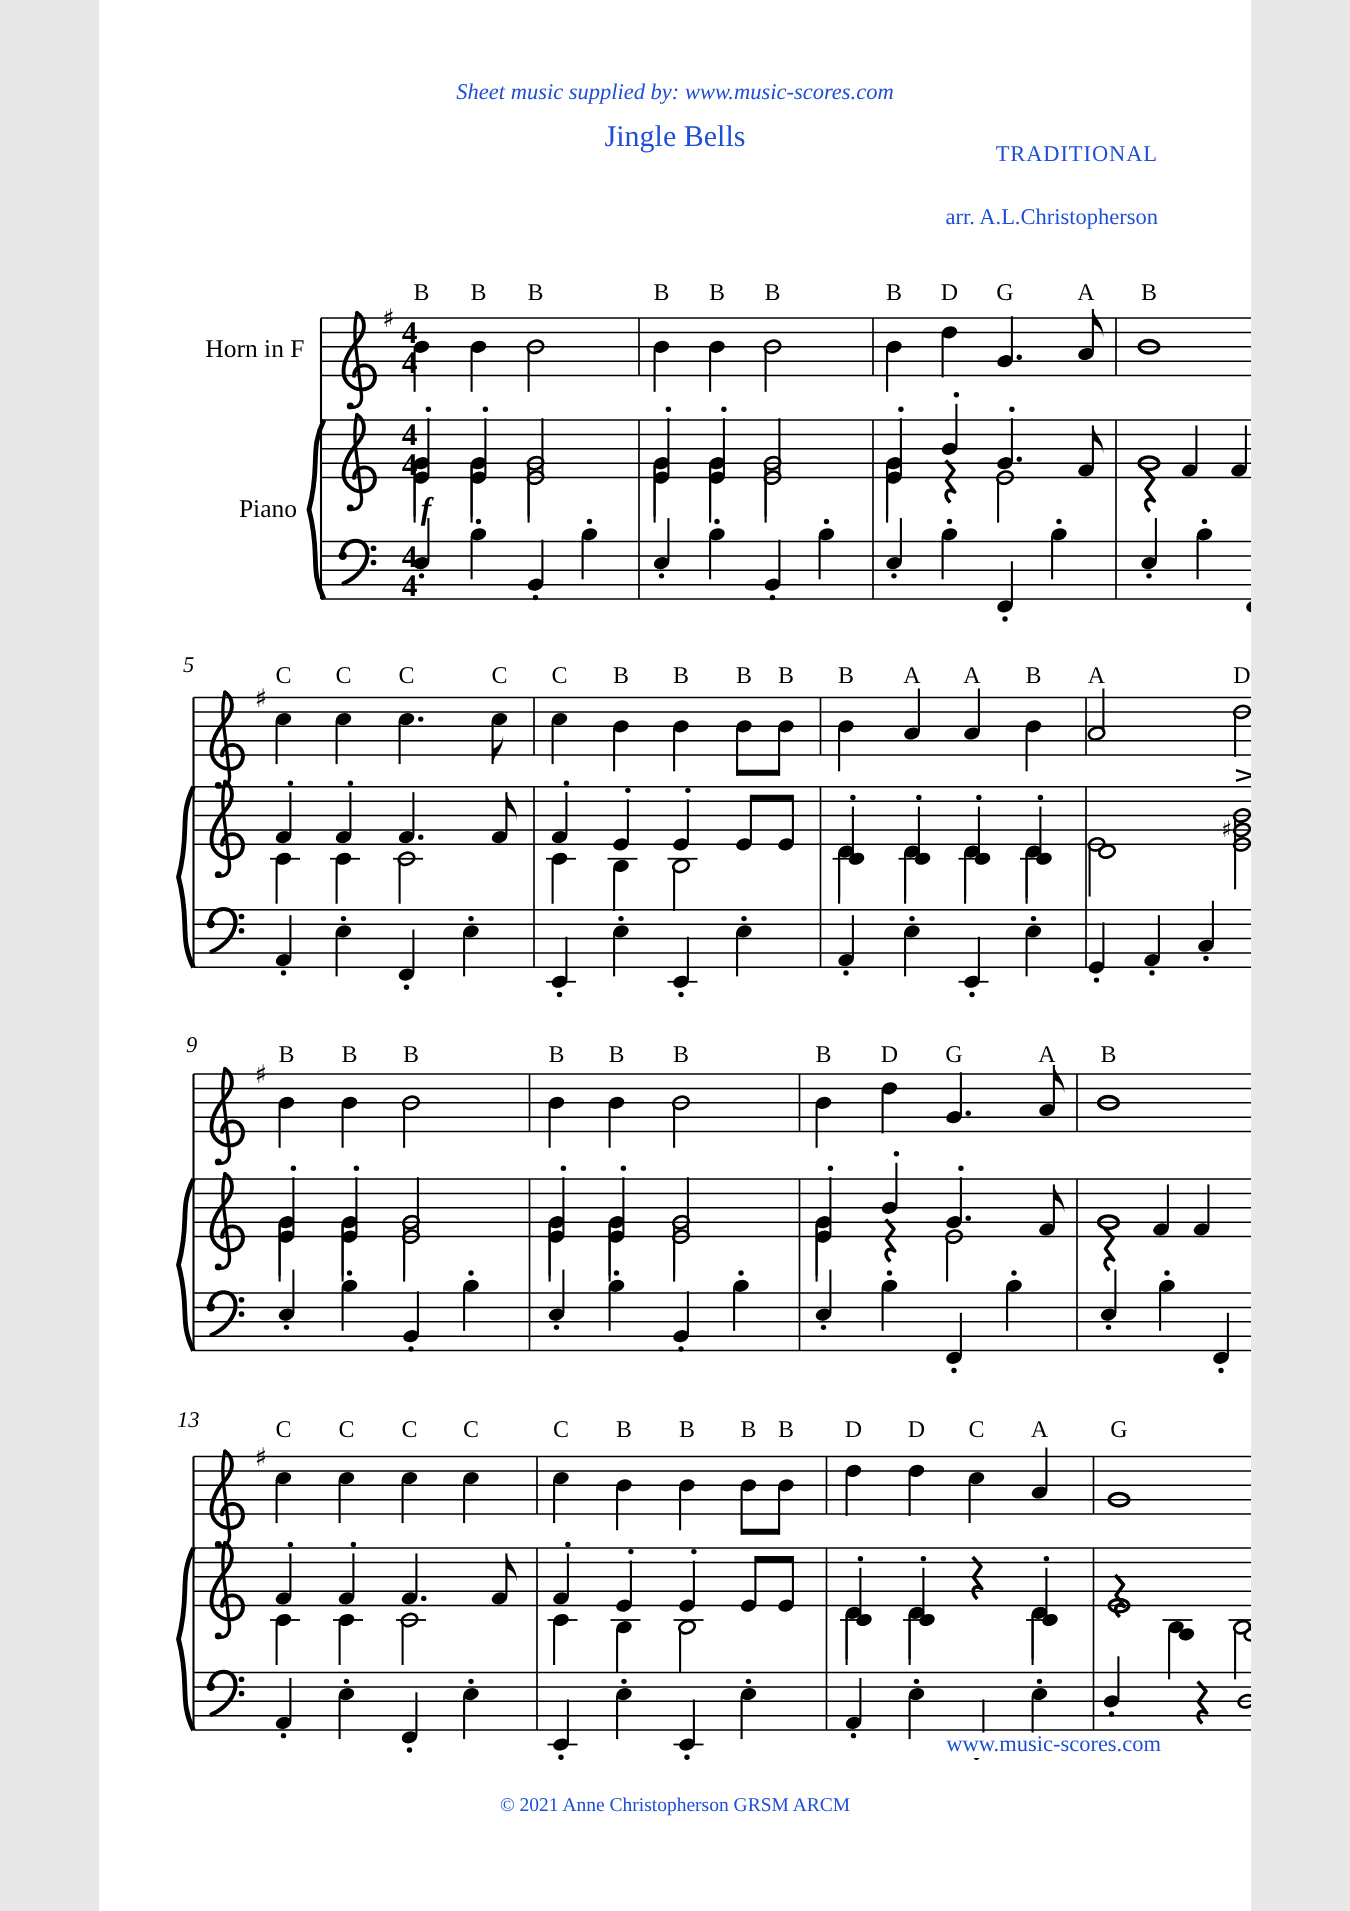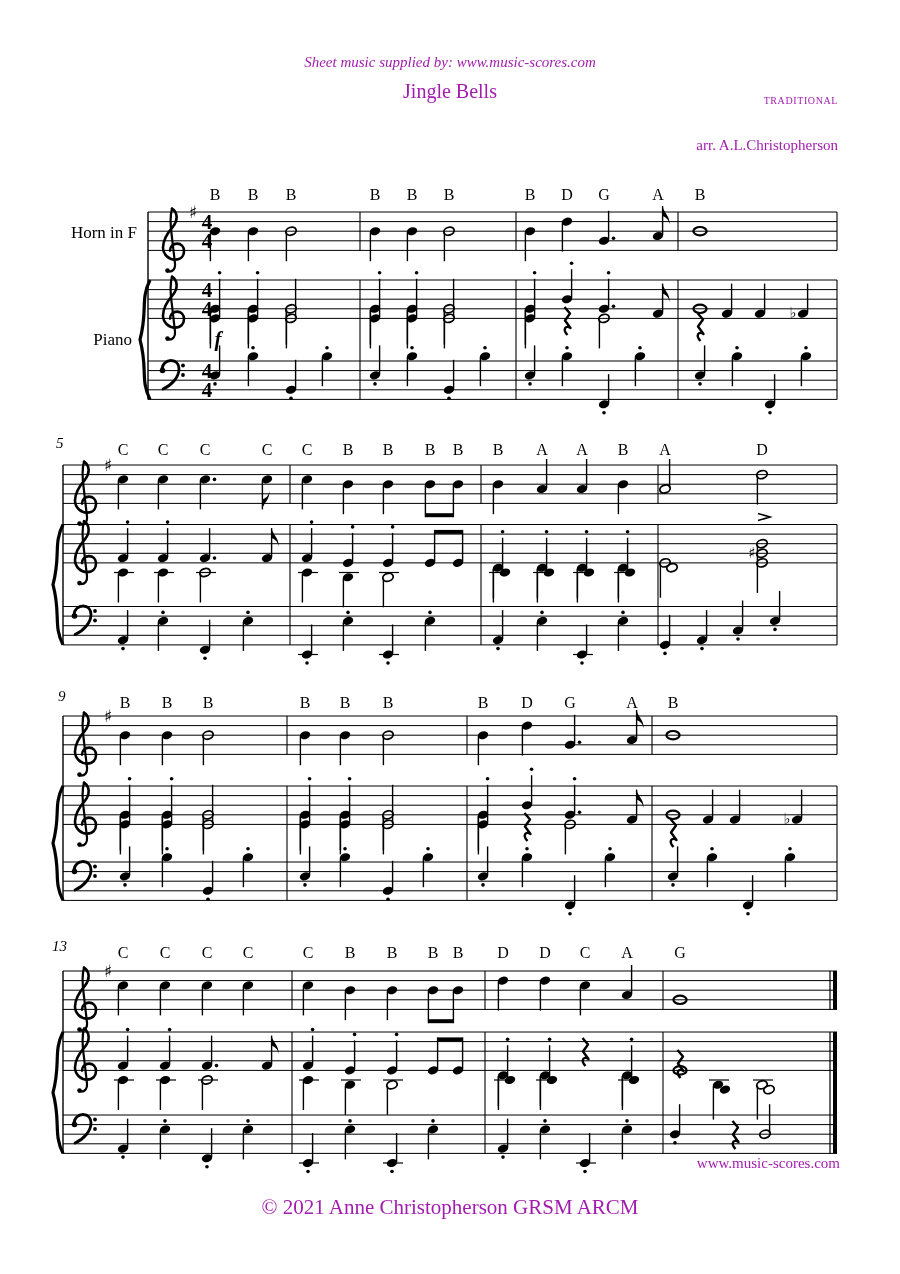--- a/index.html
+++ b/index.html
@@ -1,24 +1,24 @@
 <!DOCTYPE html>
 <html><head>
 <meta charset="utf-8">
 <style>
   html,body{margin:0;padding:0;background:#e8e8e8;}
-  .page{position:relative;width:900px;height:1274px;background:#ffffff;margin:0 auto;
-        font-family:"Liberation Serif", serif;color:#a21caf;overflow:hidden;}
+  .page{position:relative;width:768px;height:1274px;background:#ffffff;margin:0 auto;
+        font-family:"Liberation Serif", serif;color:#1d4ed8;overflow:hidden;}
   .supplier{position:absolute;top:54px;left:0;width:100%;text-align:center;
             font-style:italic;font-size:15px;}
   .title{position:absolute;top:80px;left:0;width:100%;text-align:center;
          font-size:20px;}
-  .credit1{position:absolute;top:95px;right:62px;font-size:10px;letter-spacing:0.6px;}
+  .credit1{position:absolute;top:95px;right:62px;font-size:15px;letter-spacing:0.6px;}
   .credit2{position:absolute;top:117px;right:62px;font-size:15px;margin-top:20px;}
-  .footer-copy{position:absolute;top:1195px;left:0;width:100%;text-align:center;font-size:21px;}
+  .footer-copy{position:absolute;top:1195px;left:0;width:100%;text-align:center;font-size:13px;}
   .footer-site{position:absolute;top:1155px;right:60px;font-size:15px;background:#fff;padding-left:6px;}
   svg{position:absolute;top:0;left:0;}
 </style>
 </head>
 <body>
 
 <div class="page">
   <div class="supplier">Sheet music supplied by: www.music-scores.com</div>
   <div class="title">Jingle Bells</div>
   <div class="credit1">TRADITIONAL</div>

